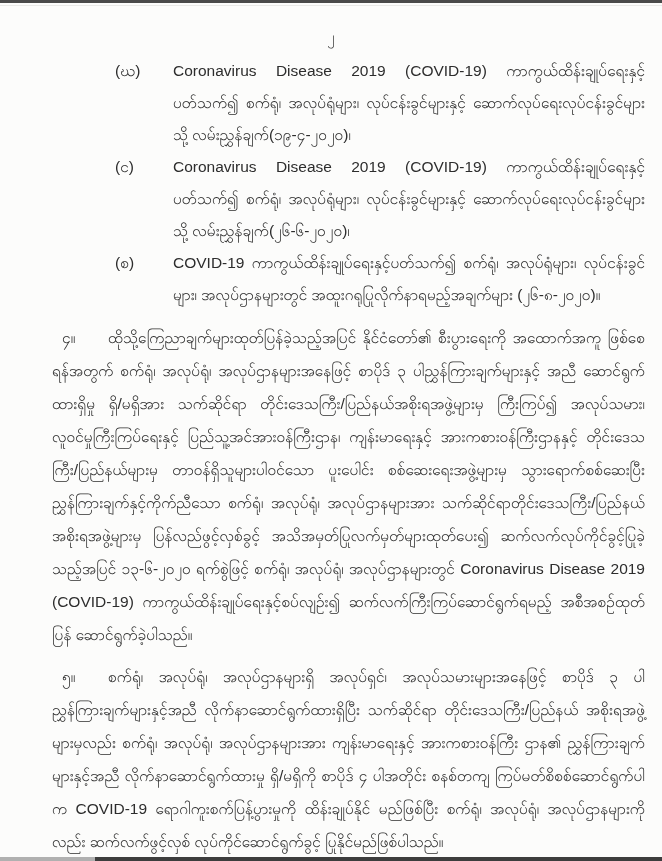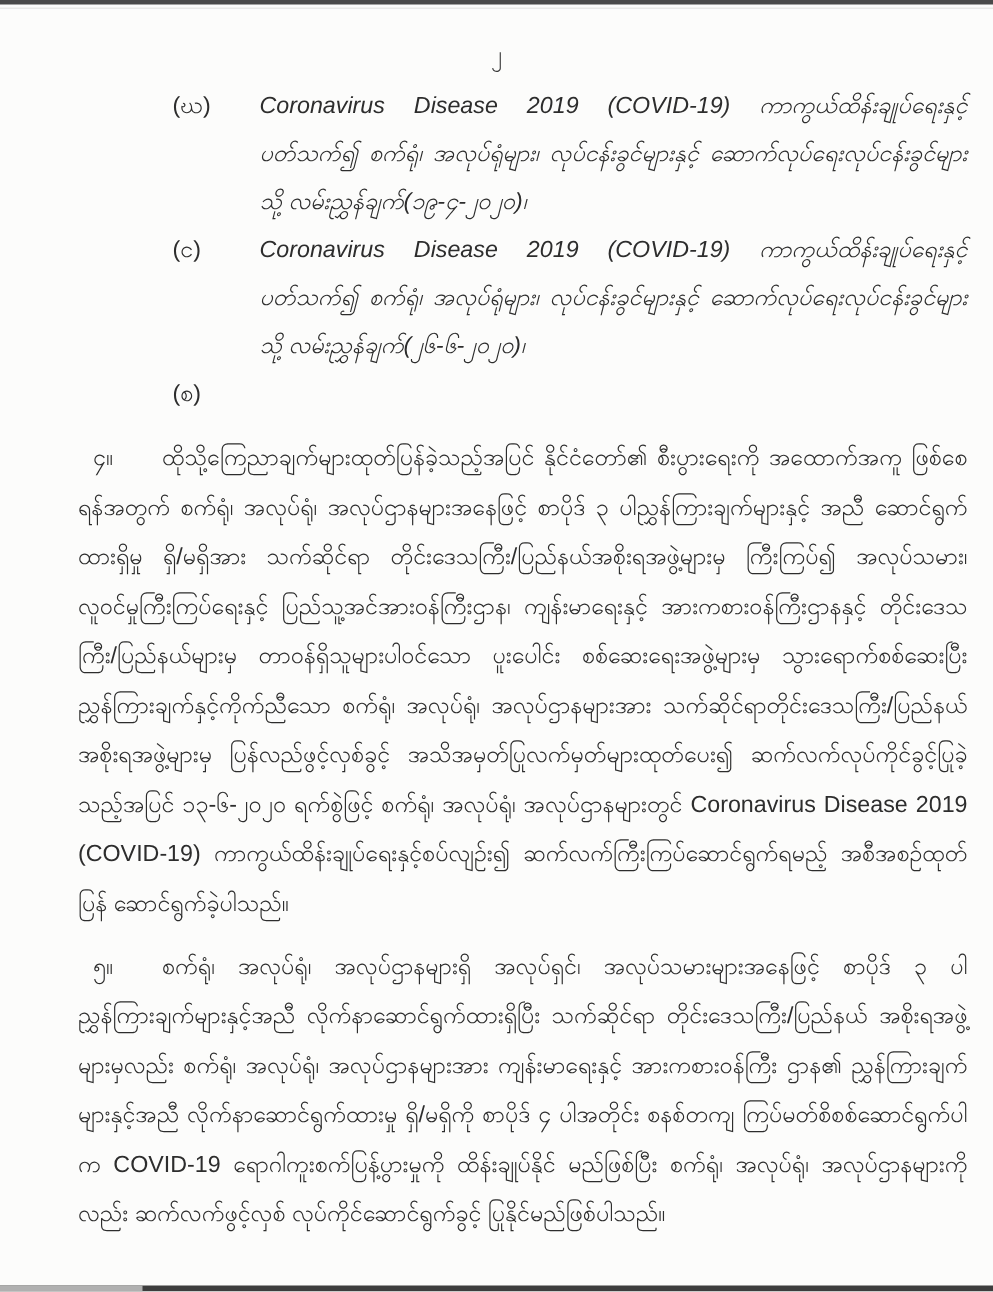--- a/index.html
+++ b/index.html
@@ -57,21 +57,20 @@
     flex: none;
     width: 58px;
     font-size: 15.5px;
     line-height: 32px;
   }
   .sub-item-text {
     flex: 1;
     text-align: justify;
     font-size: 15.5px;
     line-height: 32px;
-    font-style: italic;
   }
   .paragraphs {
     margin: 10px 17px 0 52px;
   }
   .para {
     text-align: justify;
     font-size: 15.5px;
     line-height: 33px;
     margin: 0 0 9px 0;
   }
@@ -93,20 +92,21 @@
   <div class="sub-item">
     <span class="sub-item-label">(ဃ)</span>
     <span class="sub-item-text">Coronavirus Disease 2019 (COVID-19) ကာကွယ်ထိန်းချုပ်ရေးနှင့်ပတ်သက်၍ စက်ရုံ၊ အလုပ်ရုံများ၊ လုပ်ငန်းခွင်များနှင့် ဆောက်လုပ်ရေးလုပ်ငန်းခွင်များသို့ လမ်းညွှန်ချက်(၁၉-၄-၂၀၂၀)၊</span>
   </div>
   <div class="sub-item">
     <span class="sub-item-label">(င)</span>
     <span class="sub-item-text">Coronavirus Disease 2019 (COVID-19) ကာကွယ်ထိန်းချုပ်ရေးနှင့်ပတ်သက်၍ စက်ရုံ၊ အလုပ်ရုံများ၊ လုပ်ငန်းခွင်များနှင့် ဆောက်လုပ်ရေးလုပ်ငန်းခွင်များသို့ လမ်းညွှန်ချက်(၂၆-၆-၂၀၂၀)၊</span>
   </div>
   <div class="sub-item">
     <span class="sub-item-label">(စ)</span>
+    <span class="sub-item-text">COVID-19 ကာကွယ်ထိန်းချုပ်ရေးနှင့်ပတ်သက်၍ စက်ရုံ၊ အလုပ်ရုံများ၊ လုပ်ငန်းခွင် များ၊ အလုပ်ဌာနများတွင် အထူးဂရုပြုလိုက်နာရမည့်အချက်များ (၂၆-၈-၂၀၂၀)။</span>
   </div>
 </div>
 
 <div class="paragraphs">
   <p class="para">
     <span class="para-num">၄။</span><span>ထိုသို့ကြေညာချက်များထုတ်ပြန်ခဲ့သည့်အပြင် နိုင်ငံတော်၏ စီးပွားရေးကို အထောက်အကူ ဖြစ်စေရန်အတွက် စက်ရုံ၊ အလုပ်ရုံ၊ အလုပ်ဌာနများအနေဖြင့် စာပိုဒ် ၃ ပါညွှန်ကြားချက်များနှင့် အညီ ဆောင်ရွက်ထားရှိမှု ရှိ/မရှိအား သက်ဆိုင်ရာ တိုင်းဒေသကြီး/ပြည်နယ်အစိုးရအဖွဲ့များမှ ကြီးကြပ်၍ အလုပ်သမား၊ လူဝင်မှုကြီးကြပ်ရေးနှင့် ပြည်သူ့အင်အားဝန်ကြီးဌာန၊ ကျန်းမာရေးနှင့် အားကစားဝန်ကြီးဌာနနှင့် တိုင်းဒေသကြီး/ပြည်နယ်များမှ တာဝန်ရှိသူများပါဝင်သော ပူးပေါင်း စစ်ဆေးရေးအဖွဲ့များမှ သွားရောက်စစ်ဆေးပြီး ညွှန်ကြားချက်နှင့်ကိုက်ညီသော စက်ရုံ၊ အလုပ်ရုံ၊ အလုပ်ဌာနများအား သက်ဆိုင်ရာတိုင်းဒေသကြီး/ပြည်နယ်အစိုးရအဖွဲ့များမှ ပြန်လည်ဖွင့်လှစ်ခွင့် အသိအမှတ်ပြုလက်မှတ်များထုတ်ပေး၍ ဆက်လက်လုပ်ကိုင်ခွင့်ပြုခဲ့သည့်အပြင် ၁၃-၆-၂၀၂၀ ရက်စွဲဖြင့် စက်ရုံ၊ အလုပ်ရုံ၊ အလုပ်ဌာနများတွင် Coronavirus Disease 2019 (COVID-19) ကာကွယ်ထိန်းချုပ်ရေးနှင့်စပ်လျဉ်း၍ ဆက်လက်ကြီးကြပ်ဆောင်ရွက်ရမည့် အစီအစဉ်ထုတ်ပြန် ဆောင်ရွက်ခဲ့ပါသည်။</span>
   </p>
   <p class="para">
     <span class="para-num">၅။</span><span>စက်ရုံ၊ အလုပ်ရုံ၊ အလုပ်ဌာနများရှိ အလုပ်ရှင်၊ အလုပ်သမားများအနေဖြင့် စာပိုဒ် ၃ ပါ ညွှန်ကြားချက်များနှင့်အညီ လိုက်နာဆောင်ရွက်ထားရှိပြီး သက်ဆိုင်ရာ တိုင်းဒေသကြီး/ပြည်နယ် အစိုးရအဖွဲ့များမှလည်း စက်ရုံ၊ အလုပ်ရုံ၊ အလုပ်ဌာနများအား ကျန်းမာရေးနှင့် အားကစားဝန်ကြီး ဌာန၏ ညွှန်ကြားချက်များနှင့်အညီ လိုက်နာဆောင်ရွက်ထားမှု ရှိ/မရှိကို စာပိုဒ် ၄ ပါအတိုင်း စနစ်တကျ ကြပ်မတ်စိစစ်ဆောင်ရွက်ပါက COVID-19 ရောဂါကူးစက်ပြန့်ပွားမှုကို ထိန်းချုပ်နိုင် မည်ဖြစ်ပြီး စက်ရုံ၊ အလုပ်ရုံ၊ အလုပ်ဌာနများကိုလည်း ဆက်လက်ဖွင့်လှစ် လုပ်ကိုင်ဆောင်ရွက်ခွင့် ပြုနိုင်မည်ဖြစ်ပါသည်။</span>
   </p>

